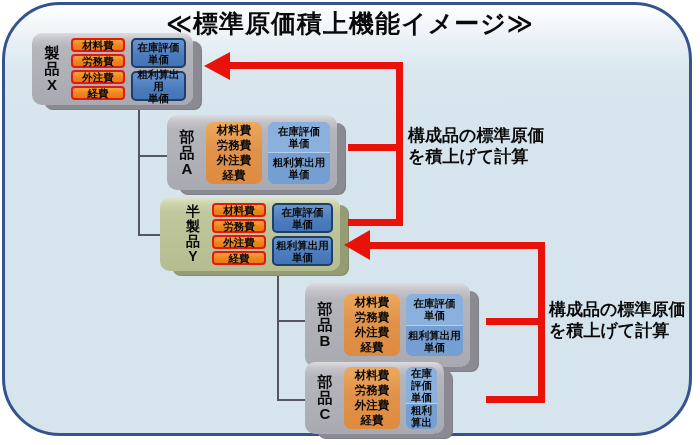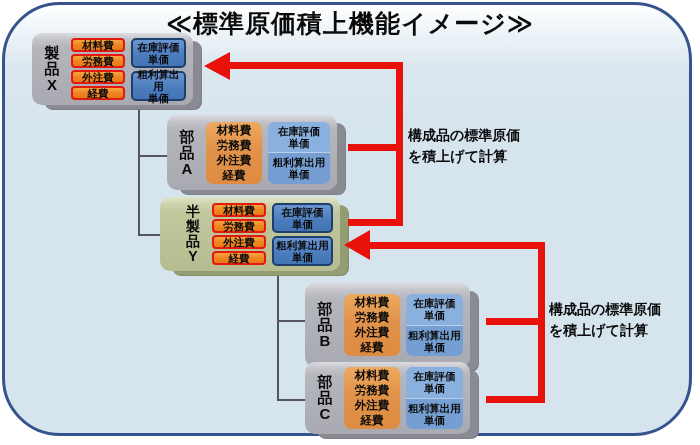--- a/index.html
+++ b/index.html
@@ -32,21 +32,21 @@
   }
   .block.green{
     background:linear-gradient(180deg,#e1e5c9 0%,#ccd2ab 10%,#c0c79c 22%,#b4bc90 100%);
     box-shadow:10px 6px 0 -2px #949c74,11px 7px 0 -2px #868e68;
     padding-left:20px;
   }
   .b-x{left:32px;top:33px;width:161px;height:72px;}
   .b-a{left:167px;top:115px;width:170px;height:75px;}
   .b-y{left:160px;top:197px;width:180px;height:74px;}
   .b-b{left:305px;top:283px;width:165px;height:84px;}
-  .b-c{left:305px;top:362px;width:165px;height:72px;}
+  .b-c{left:305px;top:362px;width:139px;height:72px;}
   .blabel{
     flex:0 0 26px;display:flex;justify-content:center;
     font-weight:bold;font-size:15px;line-height:16px;
   }
   .blabel span{display:block;width:17px;word-break:break-all;text-align:center;}
   .b-y .blabel{font-size:14px;line-height:15px;}
   
   .fees{flex:0 0 54px;display:flex;flex-direction:column;gap:2px;justify-content:center;}
   .fee{
     height:14px;box-sizing:border-box;border:2px solid #e31a0d;border-radius:4px;
@@ -93,21 +93,21 @@
   .g1-b1{left:348px;top:144px;width:55px;height:7px;}
   .g1-b2{left:348px;top:219px;width:55px;height:7px;}
   .g2-shaft{left:368px;top:242px;width:177px;height:7px;}
   .g2-v{left:538px;top:242px;width:7px;height:161px;}
   .g2-b1{left:486px;top:318px;width:59px;height:7px;}
   .g2-b2{left:486px;top:396px;width:59px;height:7px;}
   .ahead{position:absolute;width:0;height:0;border-style:solid;background:none;}
   .ahead1{left:204px;top:52px;border-width:14px 26px 14px 0;border-color:transparent #e8120b transparent transparent;}
   .ahead2{left:344px;top:230px;border-width:15px 26px 15px 0;border-color:transparent #e8120b transparent transparent;}
   
-  .note{position:absolute;font-size:14px;font-weight:bold;line-height:21px;white-space:nowrap;}
+  .note{position:absolute;font-size:17px;font-weight:bold;line-height:21px;white-space:nowrap;}
   .n1{left:408px;top:125px;}
   .n2{left:549px;top:299px;}
 </style>
 </head>
 <body>
 
 <div class="canvas">
   <div class="frame"></div>
   <div class="title">≪標準原価積上機能イメージ≫</div>
 

